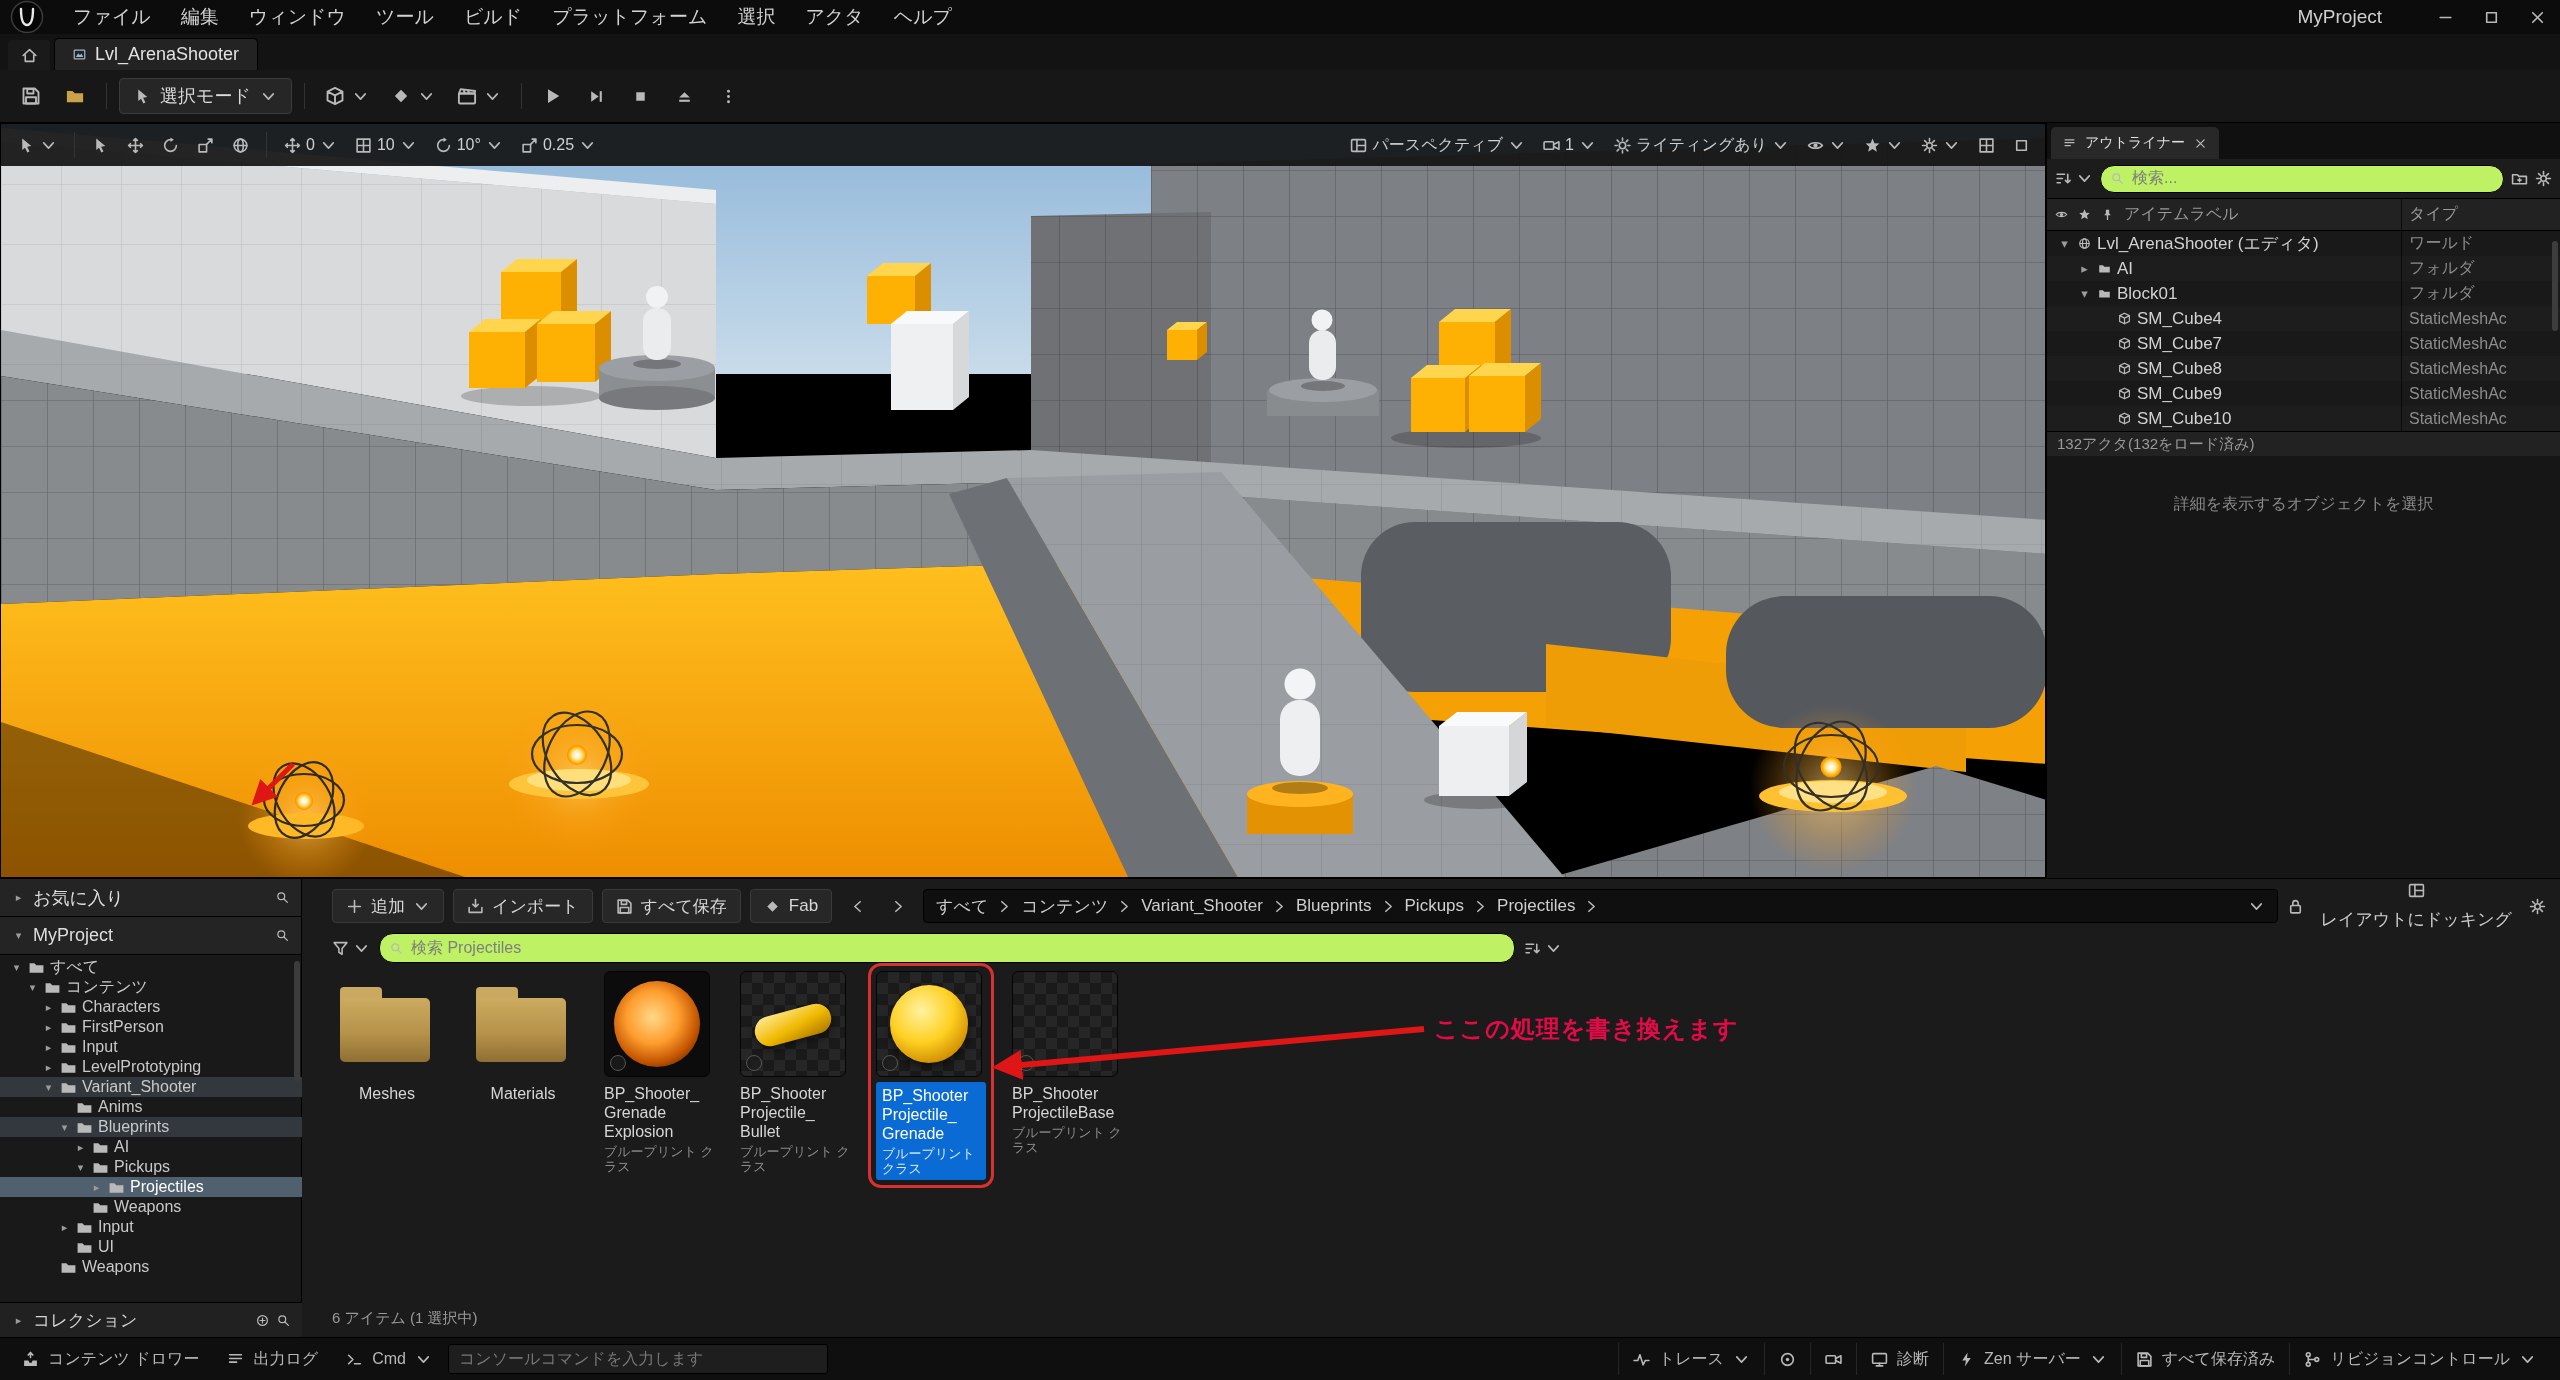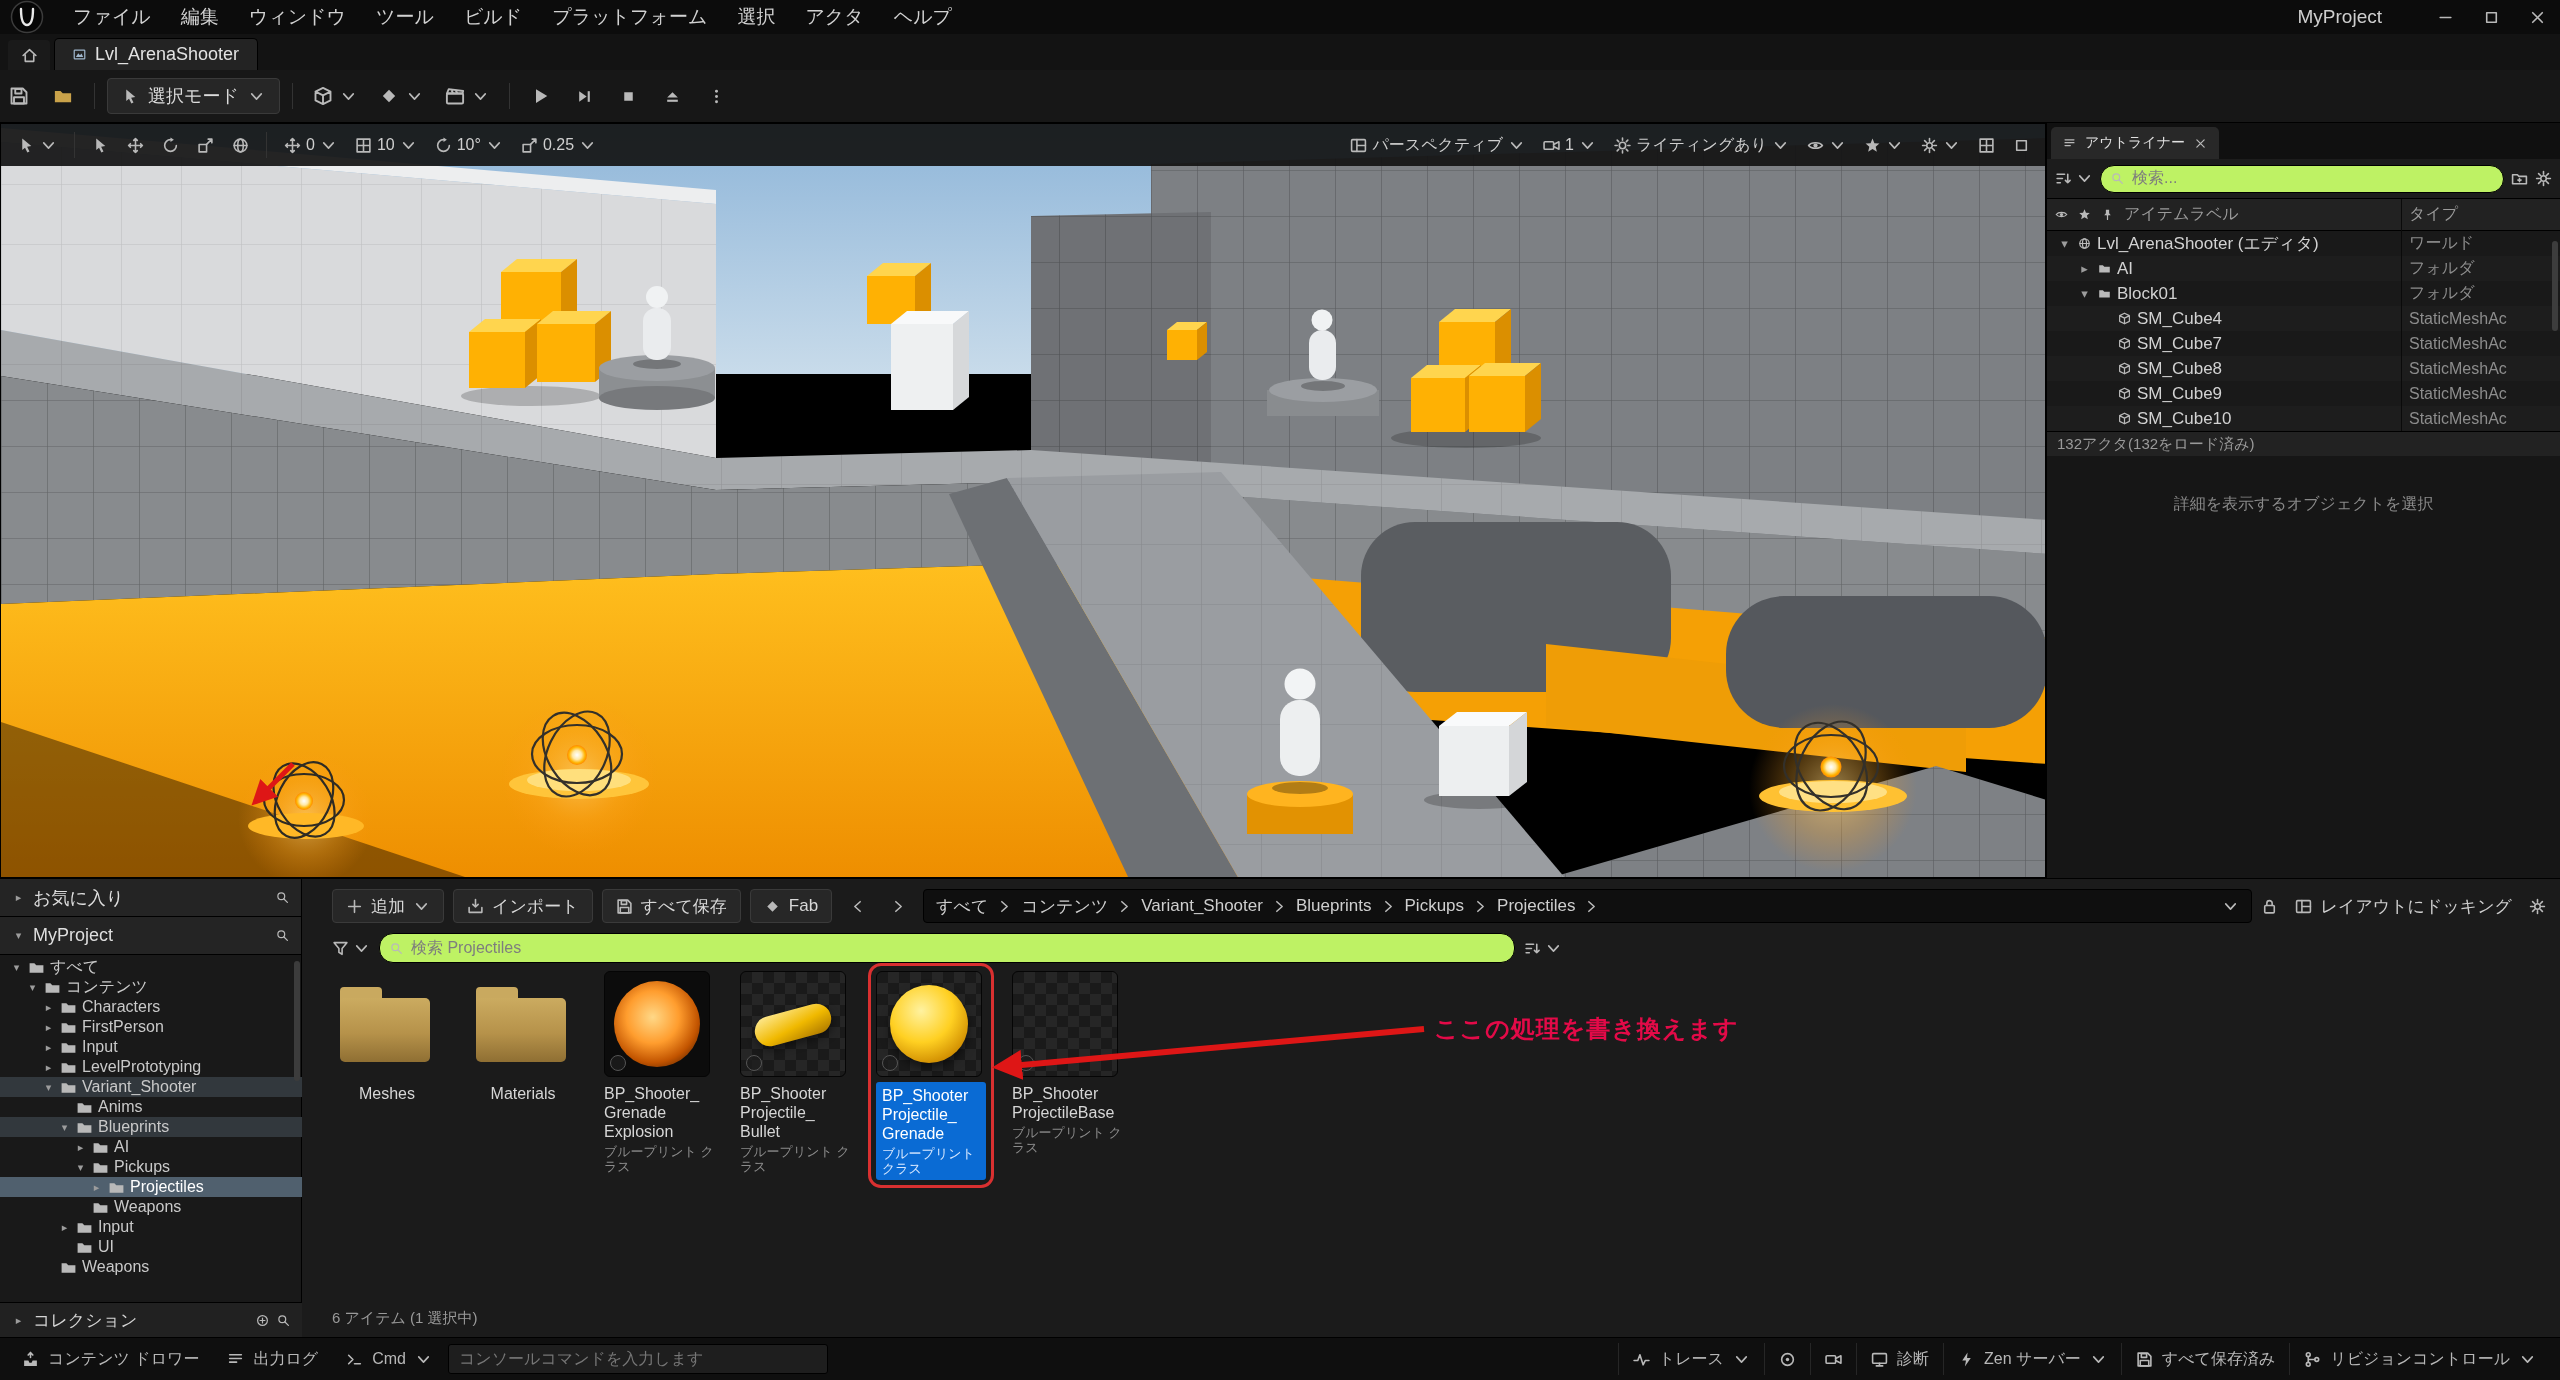--- a/index.html
+++ b/index.html
@@ -14,21 +14,21 @@
 .ulogo{width:34px;height:34px;flex:none;margin-right:14px;}
 .menu-item{font-size:19px;color:#d2d2d2;padding:0 15px;height:100%;display:flex;align-items:center;cursor:default;}
 .menubar .spacer{flex:1;}
 .win-title{font-size:19px;color:#cfcfcf;margin-right:40px;}
 .winbtn{width:46px;height:34px;display:flex;align-items:center;justify-content:center;color:#cfcfcf;}
 
 .tabbar{position:absolute;left:0;top:34px;width:2560px;height:36px;background:#131313;display:flex;align-items:flex-end;padding-left:8px;z-index:19;}
 .homebtn{width:42px;height:30px;display:flex;align-items:center;justify-content:center;background:#1a1a1a;border-radius:4px 4px 0 0;margin-right:4px;}
 .leveltab{height:32px;display:flex;align-items:center;gap:9px;background:#232323;border-radius:5px 5px 0 0;padding:0 18px;font-size:18px;color:#e2e2e2;border:1px solid #000;border-bottom:none;}
 
-.toolbar{position:absolute;left:0;top:70px;width:2560px;height:53px;background:#171717;border-bottom:1px solid #000;display:flex;align-items:center;padding:0 0;gap:6px;z-index:18;}
+.toolbar{position:absolute;left:0;top:70px;width:2560px;height:53px;background:#171717;border-bottom:1px solid #000;display:flex;align-items:center;padding:0 12px;gap:6px;z-index:18;}
 .tbtn{height:36px;min-width:38px;display:flex;align-items:center;justify-content:center;gap:7px;border-radius:4px;color:#c6c6c6;padding:0 8px;}
 .modebtn{background:#262626;border:1px solid #3a3a3a;border-radius:4px;height:36px;display:flex;align-items:center;gap:9px;padding:0 14px;font-size:18px;color:#dcdcdc;}
 .playbtn{color:#58c75b;}
 .graybtn{color:#cfcfcf;}
 
 .viewport{position:absolute;left:0;top:123px;width:2046px;height:755px;background:#000;border:1px solid #000;overflow:hidden;}
 .vpscene{position:absolute;left:0;top:0;width:2046px;height:755px;}
 .vptb{position:absolute;left:0;top:0;width:2046px;height:42px;background:rgba(18,18,18,0.92);display:flex;align-items:center;padding:0 10px;gap:4px;font-size:16px;color:#c4c4c4;}
 .vchip{display:flex;align-items:center;gap:5px;padding:0 7px;height:30px;border-radius:4px;}
 .vlabel{font-size:16px;color:#cfcfcf;}
@@ -68,21 +68,21 @@
 .collec{position:absolute;left:0;bottom:0;width:302px;height:36px;background:#212121;border-top:1px solid #000;display:flex;align-items:center;gap:8px;padding:0 12px;font-size:17px;color:#d5d5d5;}
 .collec .spacer{flex:1;}
 .sscroll{position:absolute;right:1px;top:82px;width:6px;height:120px;background:#3c3c3c;border-radius:3px;}
 .dmain{position:absolute;left:302px;top:0;width:2258px;height:459px;}
 .dtb{position:absolute;left:0;top:8px;width:2258px;height:38px;display:flex;align-items:center;gap:9px;padding:0 14px 0 30px;}
 .dbtn{height:34px;background:#272727;border:1px solid #3a3a3a;border-radius:4px;display:flex;align-items:center;gap:8px;padding:0 13px;font-size:17px;color:#d8d8d8;}
 .navbtn{width:32px;height:32px;border-radius:50%;display:flex;align-items:center;justify-content:center;color:#b5b5b5;}
 .crumbbar{flex:1;height:34px;background:#0f0f0f;border:1px solid #000;border-radius:4px;display:flex;align-items:center;padding:0 12px;gap:2px;overflow:hidden;}
 .crumb{display:flex;align-items:center;gap:8px;font-size:17px;color:#cfcfcf;padding-right:6px;}
 .crumbbar .endchev{margin-left:auto;}
-.docklbl{display:flex;align-items:center;gap:9px;font-size:17px;color:#cfcfcf;padding:0 8px;}
+.docklbl{display:flex;align-items:center;gap:9px;font-size:17px;color:#cfcfcf;padding:0 8px;flex-direction:column;}
 .dsearch{position:absolute;left:30px;top:52px;height:34px;display:flex;align-items:center;gap:9px;width:1230px;}
 .dsearch .pill{height:30px;}
 .assets{position:absolute;left:30px;top:92px;display:flex;gap:26px;}
 .tile{width:110px;flex:none;position:relative;}
 .tile .thumb{width:106px;height:106px;border:1px solid #050505;border-radius:6px;position:relative;overflow:hidden;background:#181818;}
 .th-bullet .thumb,.th-grenade .thumb,.th-plain .thumb{background-color:#1a1a1a;background-image:linear-gradient(45deg,#262626 25%,transparent 25%,transparent 75%,#262626 75%),linear-gradient(45deg,#262626 25%,transparent 25%,transparent 75%,#262626 75%);background-size:22px 22px;background-position:0 0,11px 11px;}
 .th-explosion .thumb{background:#0c0c0c;}
 .th-explosion .thumb::after{content:'';position:absolute;inset:9px;border-radius:50%;background:radial-gradient(circle at 45% 42%,#ffd887,#ff9d2e 38%,#c25400 66%,#3a1600 92%);}
 .th-bullet .thumb::after{content:'';position:absolute;left:13px;top:38px;width:78px;height:30px;border-radius:15px;background:linear-gradient(165deg,#ffec9a,#f0b900 55%,#a87400);transform:rotate(-15deg);box-shadow:0 4px 8px rgba(0,0,0,.45);}
 .th-grenade .thumb::after{content:'';position:absolute;inset:13px;border-radius:50%;background:radial-gradient(circle at 40% 33%,#fff2a0,#ffd022 45%,#cf8c00 78%,#7f4e00);box-shadow:0 5px 10px rgba(0,0,0,.5);}

